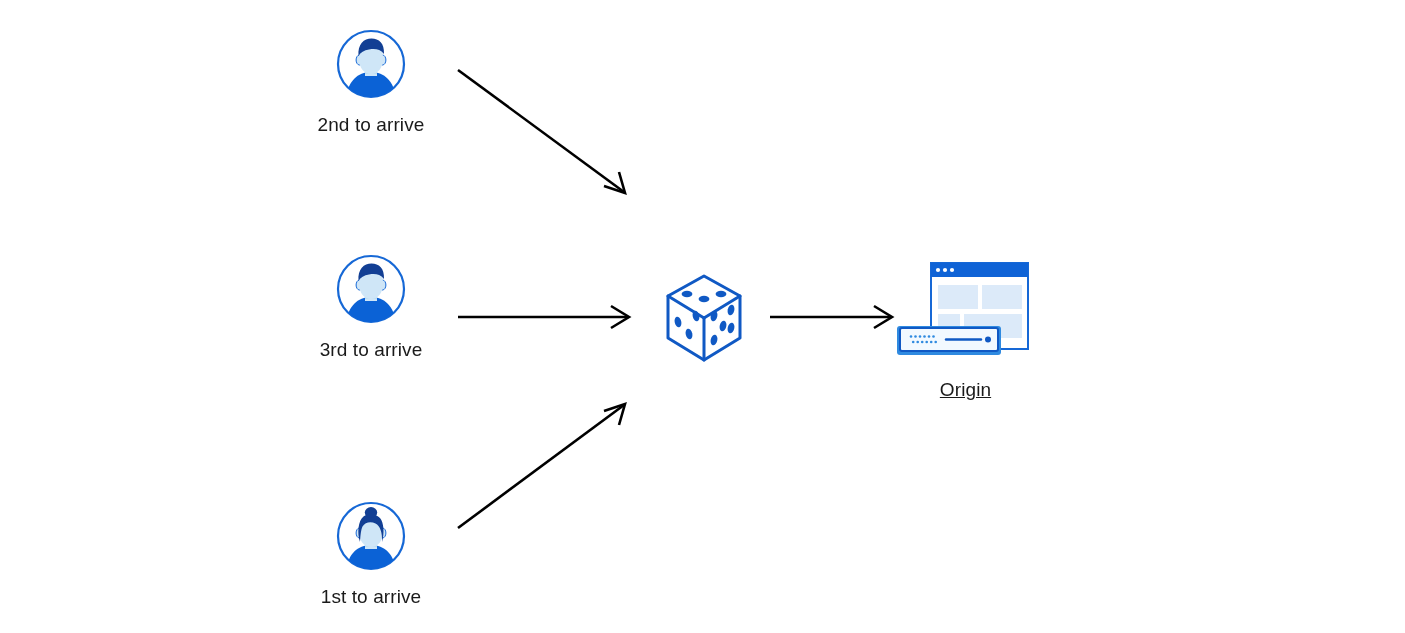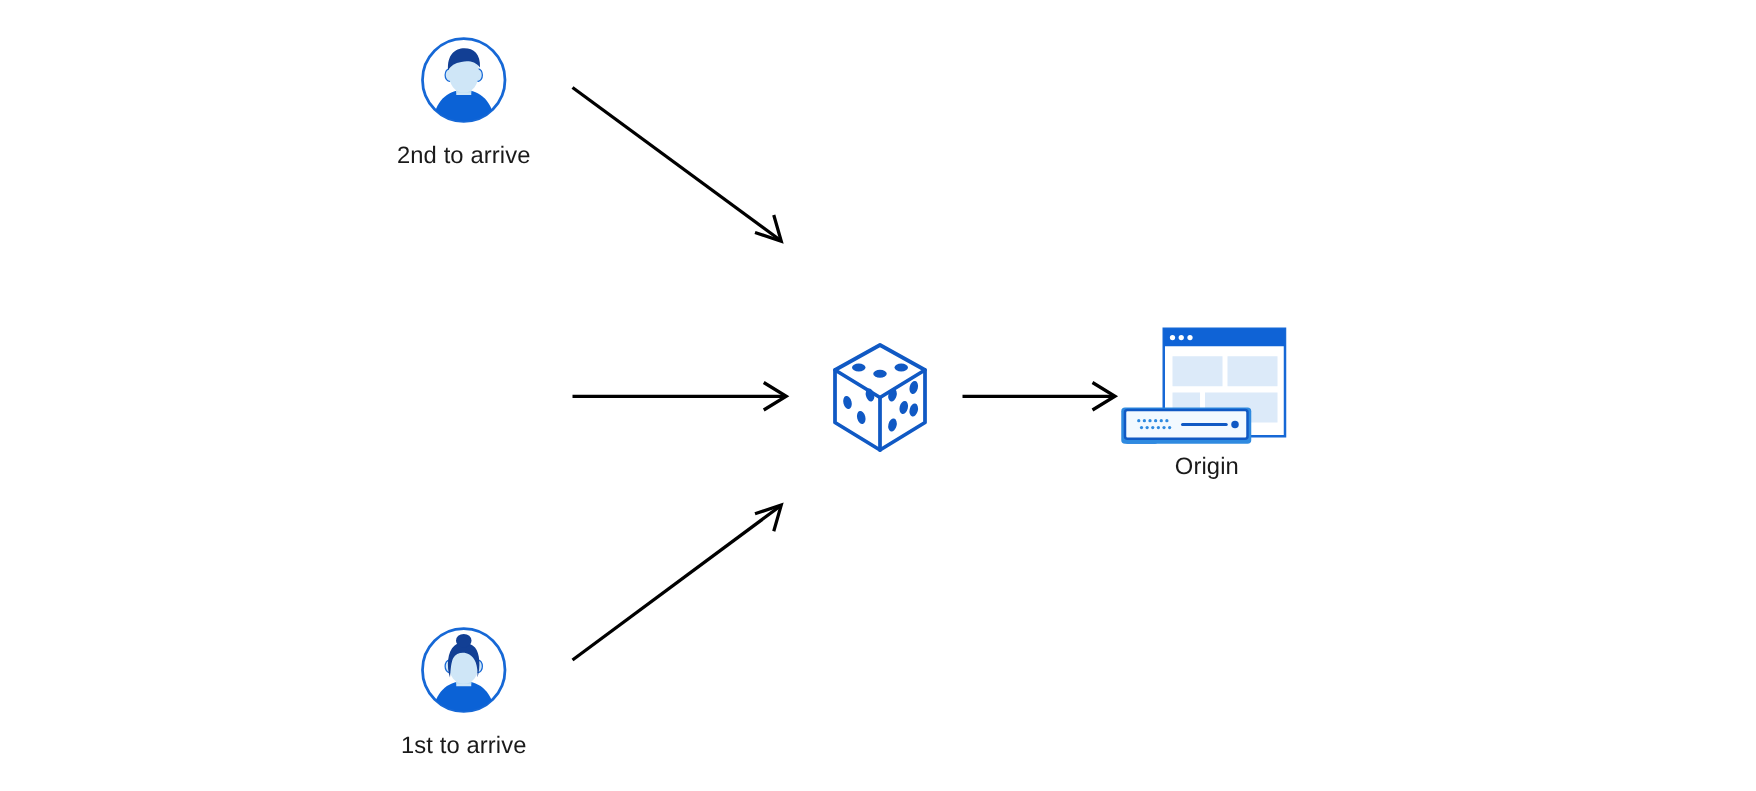--- a/index.html
+++ b/index.html
@@ -93,20 +93,42 @@
           <ellipse cx="24.5" cy="32" rx="3.4" ry="5" fill="#cfe6f7" stroke="#1668d6" stroke-width="1"></ellipse>
           <ellipse cx="47.5" cy="32" rx="3.4" ry="5" fill="#cfe6f7" stroke="#1668d6" stroke-width="1"></ellipse>
           <path d="M24 30 C24 17 30 12 36 12 C42 12 48 17 48 30 C48 40 43 46 36 46 C29 46 24 40 24 30 Z" fill="#cfe6f7"></path>
           <path d="M23.5 28 C22.5 16 29 10.5 36.5 10.5 C44 10.5 49.5 15 49 26 C45 21 40 20.5 34 21.5 C29 22.3 25.5 24.5 23.5 28 Z" fill="#123f94"></path>
         </g>
       </svg>
     </div>
     <div class="node-label">2nd to arrive</div>
   </div>
 
+  <div class="node avatar-node" style="left:291px; top:253px;">
+    <div class="avatar-wrap">
+      <svg width="72" height="72" viewBox="0 0 72 72">
+        <defs>
+          <clipPath id="clipB">
+              <circle cx="36" cy="36" r="33"></circle>
+            </clipPath>
+        </defs>
+        <circle cx="36" cy="36" r="33" fill="#ffffff" stroke="#1668d6" stroke-width="2.2"></circle>
+        <g clip-path="url(#clipB)">
+          <path d="M36 44 C22 44 13 54 11 70 L61 70 C59 54 50 44 36 44 Z" fill="#0b62d6"></path>
+          <path d="M30 36 h12 v12 h-12 z" fill="#cfe6f7"></path>
+          <path d="M30 40 q6 6 12 0 v6 h-12 z" fill="#b9dcf2"></path>
+          <ellipse cx="24.5" cy="32" rx="3.4" ry="5" fill="#cfe6f7" stroke="#1668d6" stroke-width="1"></ellipse>
+          <ellipse cx="47.5" cy="32" rx="3.4" ry="5" fill="#cfe6f7" stroke="#1668d6" stroke-width="1"></ellipse>
+          <path d="M24 30 C24 17 30 12 36 12 C42 12 48 17 48 30 C48 40 43 46 36 46 C29 46 24 40 24 30 Z" fill="#cfe6f7"></path>
+          <path d="M23.5 28 C22.5 16 29 10.5 36.5 10.5 C44 10.5 49.5 15 49 26 C45 21 40 20.5 34 21.5 C29 22.3 25.5 24.5 23.5 28 Z" fill="#123f94"></path>
+        </g>
+      </svg>
+    </div>
+    <div class="node-label">3rd to arrive</div>
+  </div>
 
   <div class="node avatar-node" style="left:291px; top:500px;">
     <div class="avatar-wrap">
       <svg width="72" height="72" viewBox="0 0 72 72">
         <defs>
           <clipPath id="clipC">
               <circle cx="36" cy="36" r="33"></circle>
             </clipPath>
         </defs>
         <circle cx="36" cy="36" r="33" fill="#ffffff" stroke="#1668d6" stroke-width="2.2"></circle>
@@ -185,16 +207,16 @@
             <circle cx="29.2" cy="84" r="1.3"></circle>
               <circle cx="33.7" cy="84" r="1.3"></circle>
             <circle cx="38.2" cy="84" r="1.3"></circle>
               <circle cx="42.7" cy="84" r="1.3"></circle>
           </g>
           <line x1="53" y1="81.5" x2="88" y2="81.5" stroke="#1059c4" stroke-width="2.4" stroke-linecap="round"></line>
           <circle cx="95" cy="81.5" r="3" fill="#1059c4"></circle>
         </g>
       </svg>
     </div>
-    <div class="node-label" style="margin-top:0; width:145px;">Origin</div>
+    <div class="node-label" style="margin-top:16px; width:145px;text-decoration:underline;">Origin</div>
   </div>
 
 </div>
 
 </body></html>

